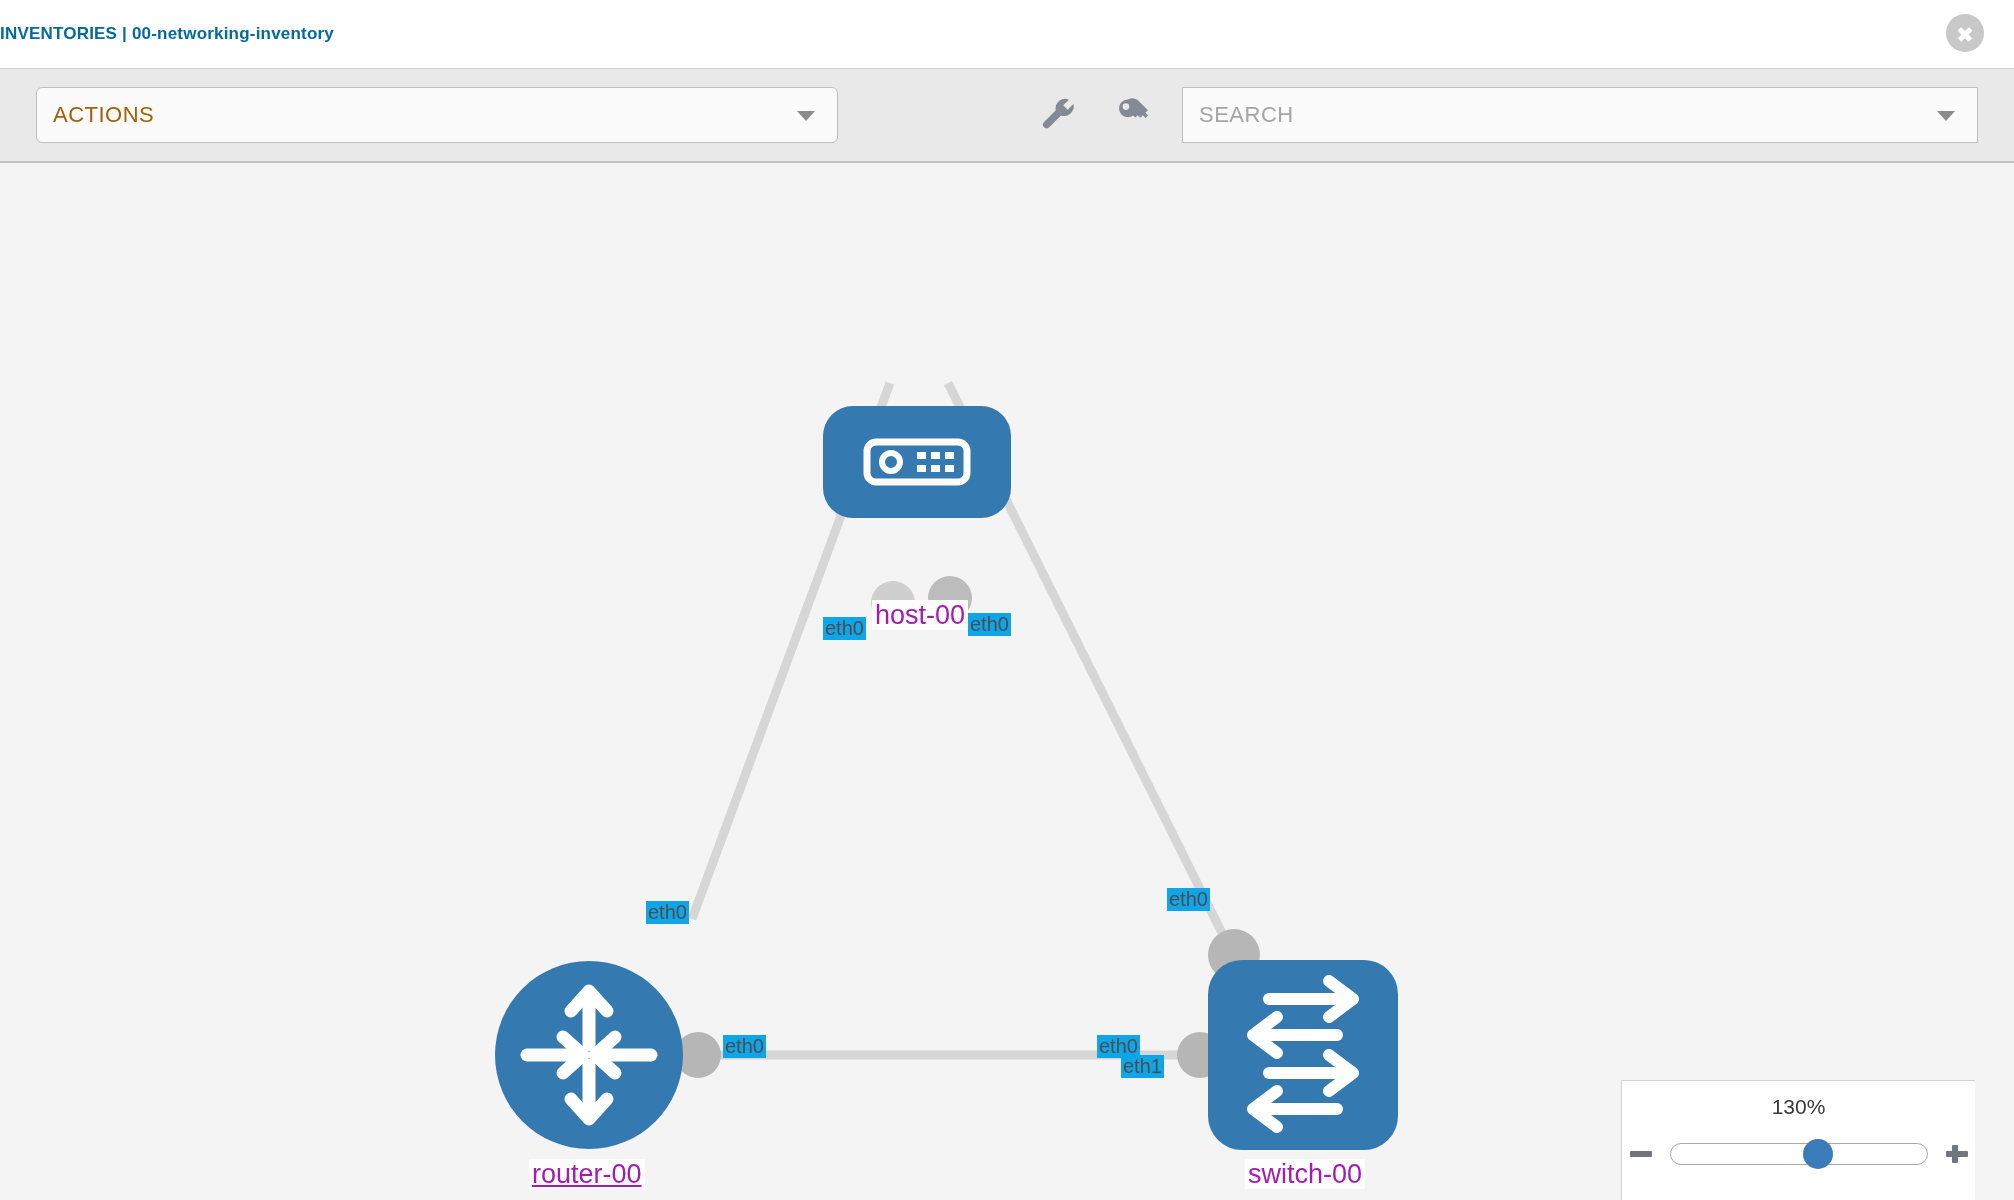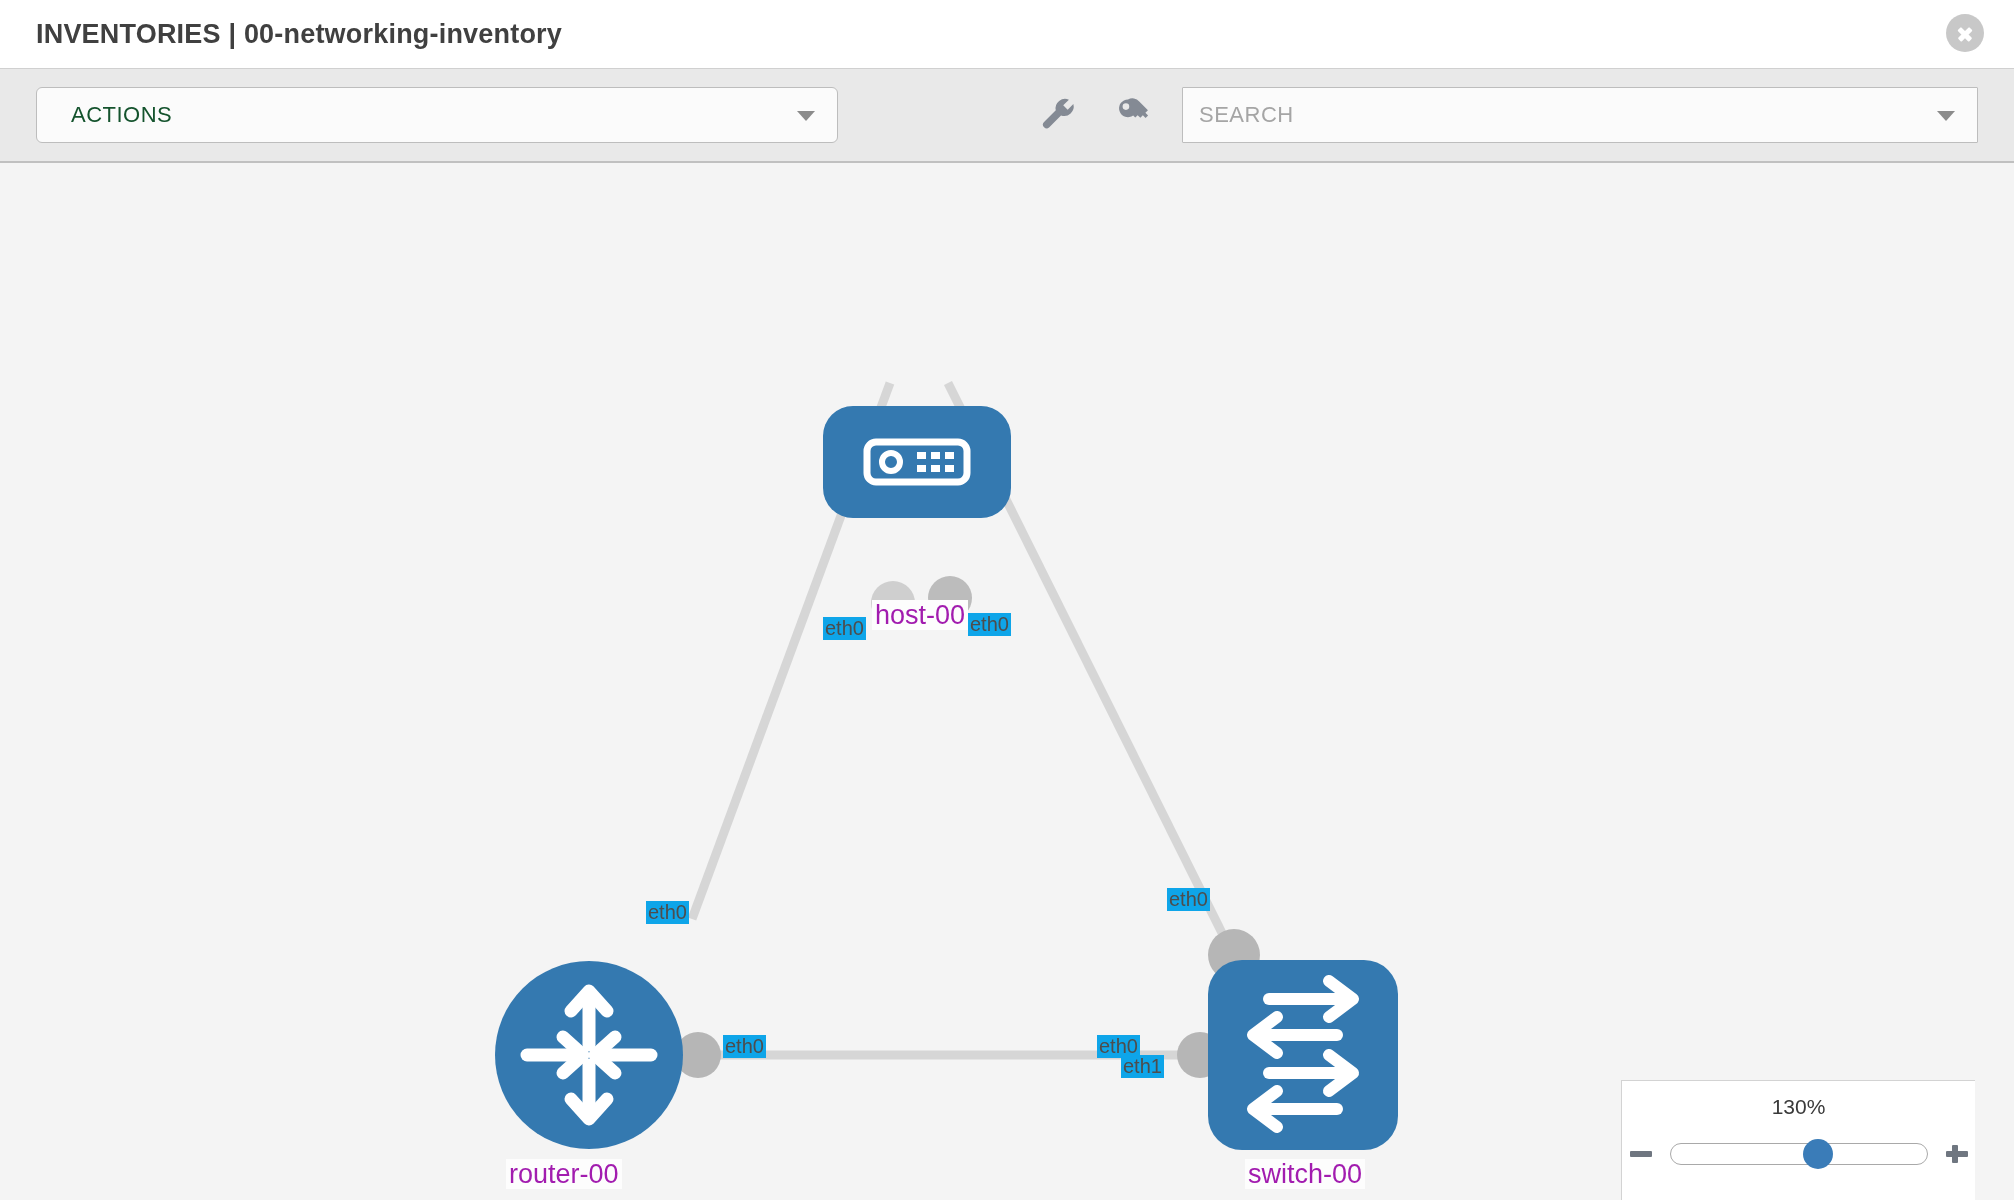--- a/index.html
+++ b/index.html
@@ -24,24 +24,23 @@
     position: absolute;
     left: 0; top: 0;
     width: 2014px;
     height: 68px;
     background: #ffffff;
     display: flex;
     align-items: center;
   }
 
   .header-title {
-    margin-left: 36px;
-    font-size: 27px;
+    font-size: 17px;
     font-weight: bold;
-    color: #404040;
+    color: #0369a1;
     letter-spacing: 0.2px;
     white-space: nowrap;
   }
 
   .close-icon {
     position: absolute;
     right: 30px;
     top: 14px;
     width: 38px;
     height: 38px;
@@ -84,23 +83,22 @@
     border: 1px solid #bdbdbd;
     border-radius: 6px;
     display: flex;
     align-items: center;
     padding: 0 16px;
     cursor: pointer;
     position: relative;
   }
   .actions-label {
     font-size: 22px;
-    color: #14532d;
+    color: #a16207;
     letter-spacing: 0.5px;
-    margin-left: 18px;
   }
   .caret {
     position: absolute;
     right: 22px;
     top: 50%;
     margin-top: -4px;
     width: 0; height: 0;
     border-left: 9px solid transparent;
     border-right: 9px solid transparent;
     border-top: 10px solid #8b8b8b;
@@ -353,21 +351,21 @@
           <line x1="-34" y1="18" x2="46" y2="18"></line>
           <polyline points="26,0 50,18 26,36"></polyline>
 
           <line x1="34" y1="54" x2="-46" y2="54"></line>
           <polyline points="-26,36 -50,54 -26,72"></polyline>
         </g>
       </g>
     </svg>
 
     <div class="node-label" style="left:872px; top:437px;">host-00</div>
-    <div class="node-label" style="left:506px; top:996px;">router-00</div>
+    <div class="node-label" style="left:529px; top:996px;text-decoration:underline;">router-00</div>
     <div class="node-label" style="left:1245px; top:996px;">switch-00</div>
 
     <div class="edge-label" style="left:823px; top:454px;">eth0</div>
     <div class="edge-label" style="left:968px; top:450px;">eth0</div>
     <div class="edge-label" style="left:646px; top:738px;">eth0</div>
     <div class="edge-label" style="left:1167px; top:725px;">eth0</div>
     <div class="edge-label" style="left:723px; top:872px;">eth0</div>
     <div class="edge-label" style="left:1097px; top:872px;">eth0</div>
     <div class="edge-label" style="left:1121px; top:892px;">eth1</div>
   </div>

